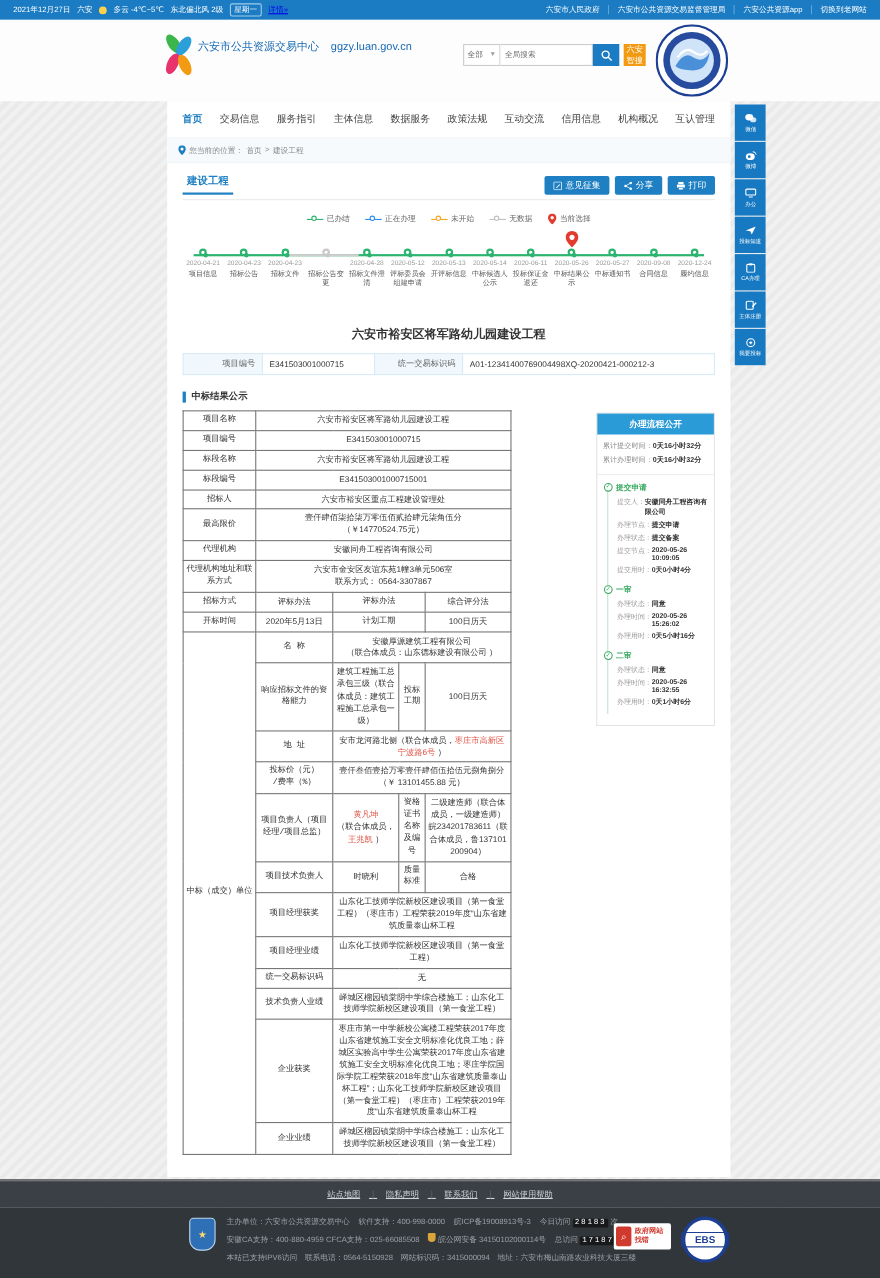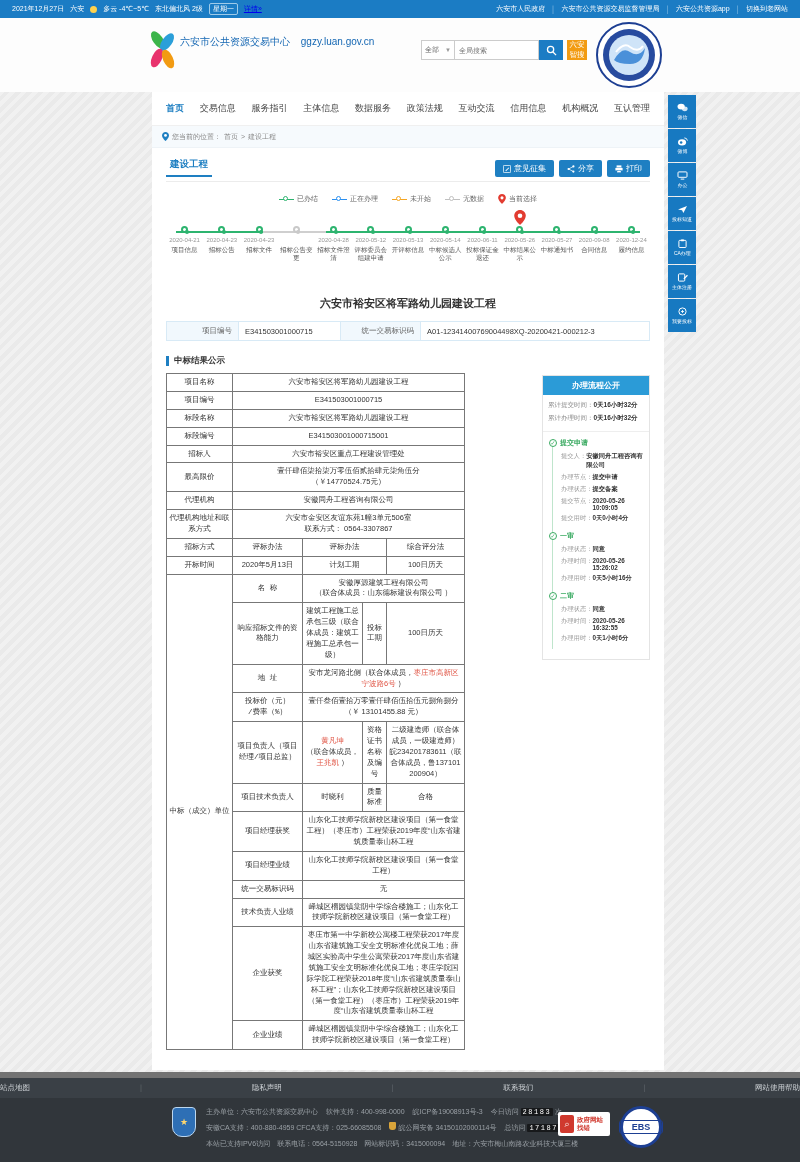--- a/index.html
+++ b/index.html
@@ -104,22 +104,22 @@
   .p-fr{display:flex;font-size:6.3px;margin-bottom:3px;}
   .p-fr .fl{color:#999;white-space:nowrap;}
   .p-fr .fv{color:#333;font-weight:bold;white-space:pre-line;}
 
   
   .rail{position:absolute;left:668px;top:95px;width:28px;display:flex;flex-direction:column;gap:1px;z-index:8;}
   .rbtn{background:#1779c1;color:#fff;height:33px;display:flex;flex-direction:column;align-items:center;justify-content:center;gap:2px;cursor:pointer;}
   .rbtn .rl{font-size:5.5px;transform:scale(.9);white-space:nowrap;}
 
   
-  .fstrip{position:absolute;top:1072px;left:0;width:800px;height:26px;background:#3a4046;border-top:6px solid #737373;
-    display:flex;align-items:center;justify-content:space-between;gap:8px;font-size:7.5px;color:#cfd3d7;}
+  .fstrip{position:absolute;top:1072px;left:0;width:800px;height:26px;background:#3a4046;border-top:2px solid #737373;
+    display:flex;align-items:center;justify-content:center;gap:8px;font-size:7.5px;color:#cfd3d7;text-decoration:underline;}
   .fstrip .fsep{color:#6b7176;}
   .fstrip a{color:#cfd3d7;text-decoration:none;}
   .fmain{position:absolute;top:1098px;left:0;width:800px;height:64px;background:#31363b;color:#9aa0a6;font-size:7px;}
   .shield{position:absolute;left:172px;top:9px;width:24px;height:30px;background:#2e6fb5;border-radius:4px 4px 10px 10px;
     border:1px solid #bcd6ee;display:flex;align-items:center;justify-content:center;color:#ffd76e;font-size:9px;}
   .flines{position:absolute;left:206px;top:6px;width:360px;line-height:16px;}
   .fline{display:flex;gap:8px;align-items:center;white-space:nowrap;}
   .cnt{background:#17191b;color:#fff;font-family:"Liberation Mono","DejaVu Sans Mono",monospace;
     padding:0 2px;letter-spacing:1.5px;border-radius:1px;font-size:7px;}
   .secicon{width:7px;height:8px;background:#d9a43a;border-radius:1px 1px 3px 3px;display:inline-block;margin-right:2px;}

